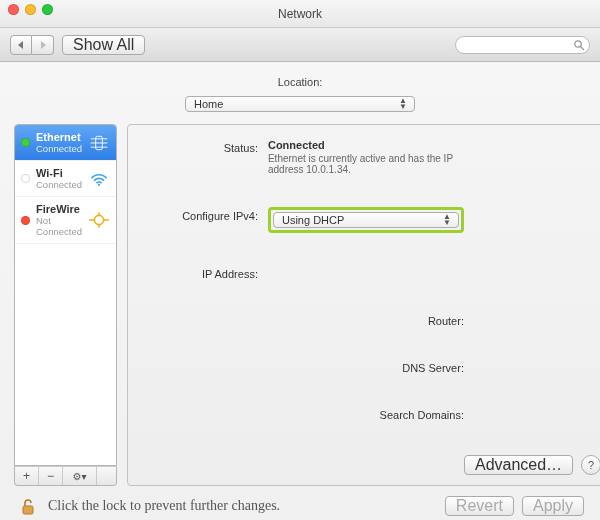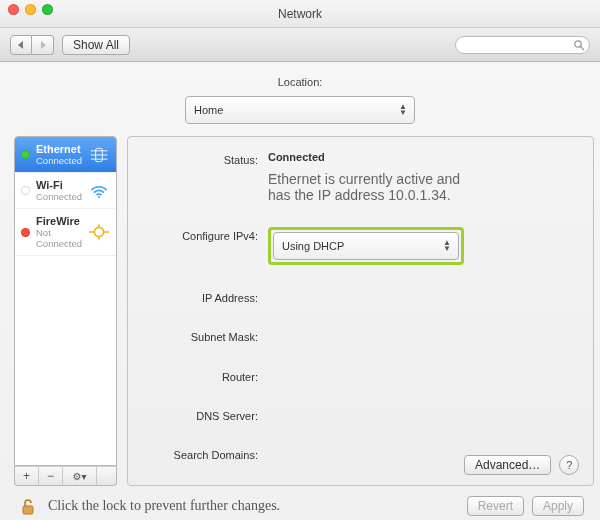--- a/index.html
+++ b/index.html
@@ -47,21 +47,21 @@
     font-size: 10px; color: #666;
   }
   .navbtn.left { border-radius: 4px 0 0 4px; }
   .navbtn.right { border-radius: 0 4px 4px 0; border-left: none; }
   .btn {
     height: 20px;
     background: linear-gradient(#fff,#e8e8e8);
     border: 1px solid #aaa;
     border-radius: 4px;
     padding: 0 10px;
-    font-size: 12px;
+    font-size: 16px;
     display: inline-flex; align-items: center;
     color: #333;
   }
   .spacer { flex: 1; }
   .search {
     width: 135px; height: 18px;
     border: 1px solid #bbb;
     border-radius: 9px;
     background: #fff;
     padding: 0 18px 0 6px;
@@ -80,21 +80,21 @@
     padding: 10px 14px 8px 14px;
     display: flex; flex-direction: column;
   }
   .location-row {
     display: flex; align-items: center; justify-content: center;
     gap: 8px; padding: 4px 0 12px 0; flex-direction: column;
   }
   .label { text-align: right; color: #444; }
   .select {
     display: inline-flex; align-items: center; justify-content: space-between;
-    height: 28px;
+    height: 16px;
     background: linear-gradient(#fff,#eee);
     border: 1px solid #adadad;
     border-radius: 4px;
     padding: 0 4px 0 8px;
     font-size: 11px;
     min-width: 230px;
   }
   .select .chev {
     width: 14px; font-size: 8px; color: #555; line-height: 6px;
     display: flex; flex-direction: column; align-items: center; gap:0px;
@@ -161,21 +161,21 @@
   }
   .grid {
     display: grid;
     grid-template-columns: 120px 1fr;
     column-gap: 10px;
     row-gap: 10px;
     align-items: start;
   }
   .grid .k { text-align: right; color:#333; padding-top:3px; }
   .status-block .val { font-weight: bold; }
-  .status-block .desc { font-size: 14px; color: #666; margin-top: 8px; max-width: 230px; }
+  .status-block .desc { font-size: 10px; color: #666; margin-top: 2px; max-width: 230px; }
   .hl {
     border: 3px solid #9dcf2f;
     border-radius: 4px;
     padding: 2px;
   }
   .hl .select { min-width: 186px; width: 100%; }
   .detail-footer {
     margin-top: auto;
     display: flex; justify-content: flex-end; align-items: center; gap: 8px;
   }
@@ -318,21 +318,20 @@
             <span class="chev">
                 <span>▲</span>
                 <span>▼</span>
               </span>
           </div>
         </div>
 
         <div class="k">IP Address:</div>
         <div></div>
 
-        <div class="k">Subnet Mask:</div>
         <div></div>
 
         <div class="k">Router:</div>
         <div></div>
 
         <div class="k">DNS Server:</div>
         <div></div>
 
         <div class="k">Search Domains:</div>
         <div></div>

